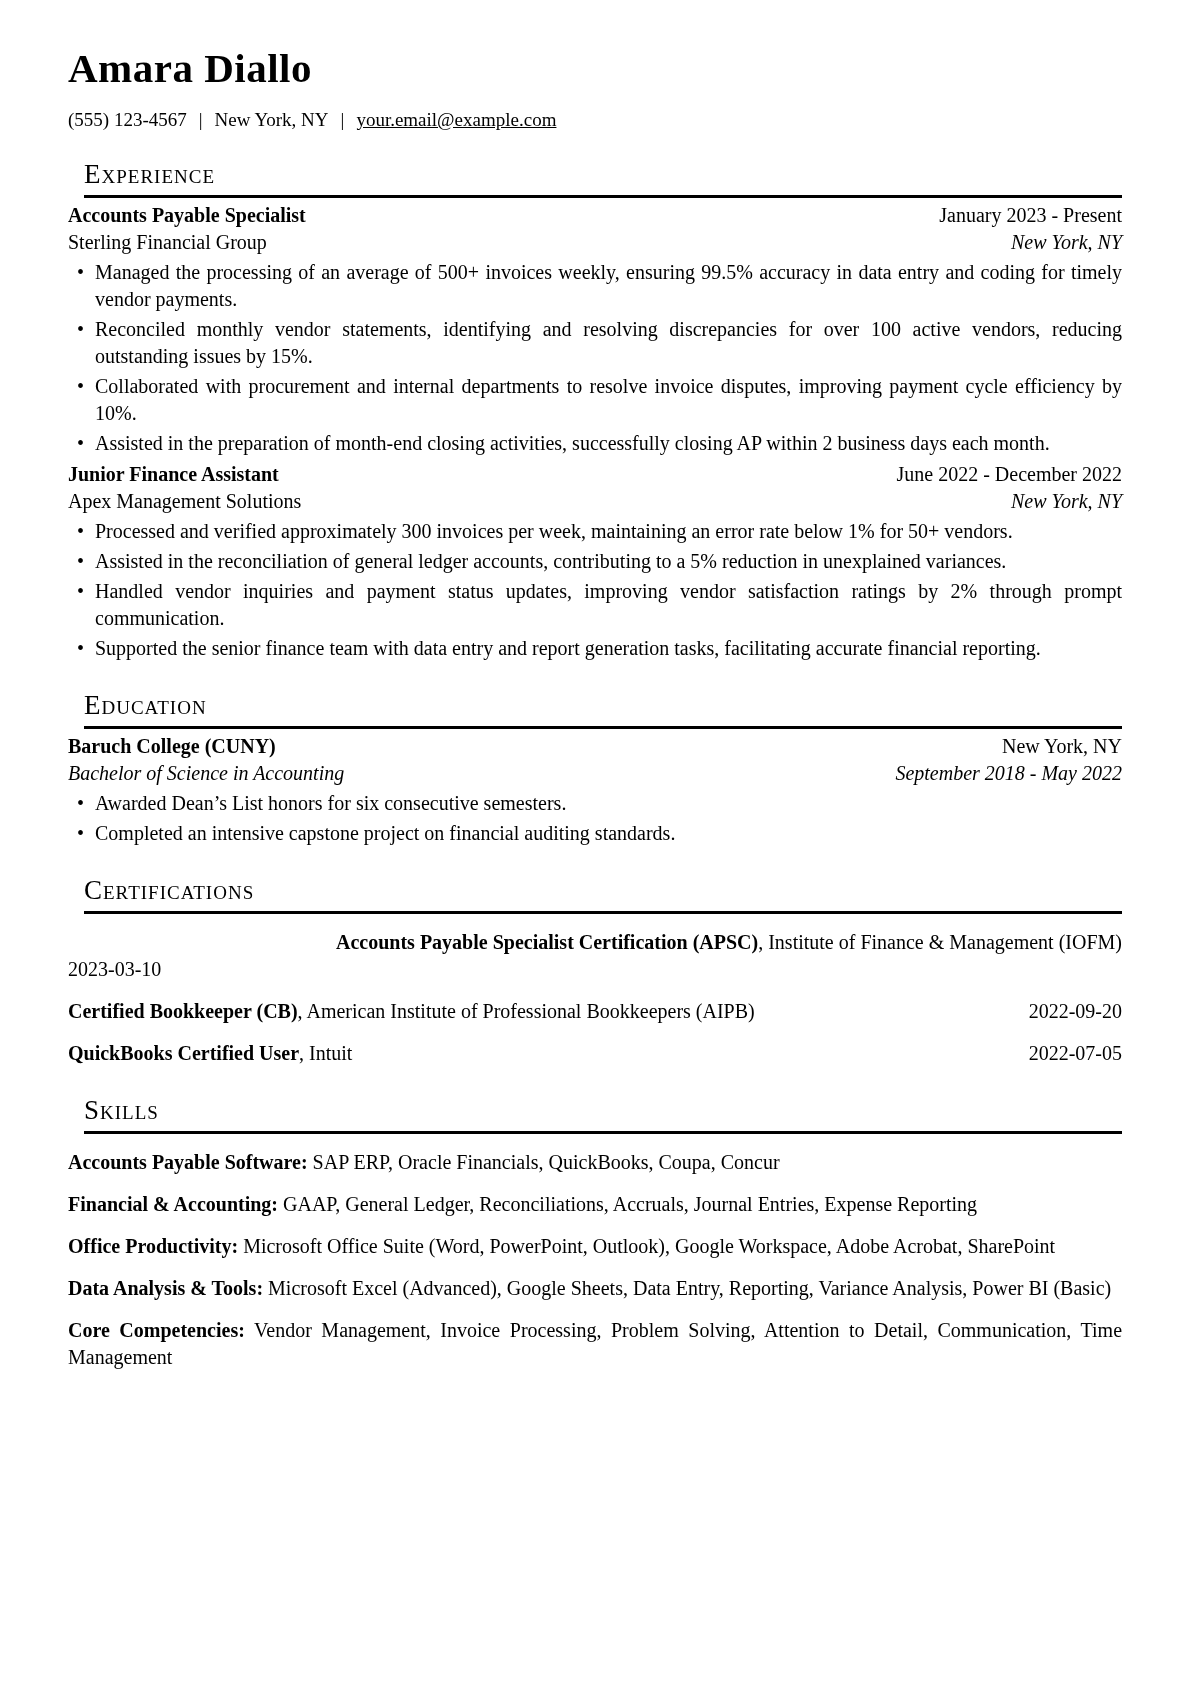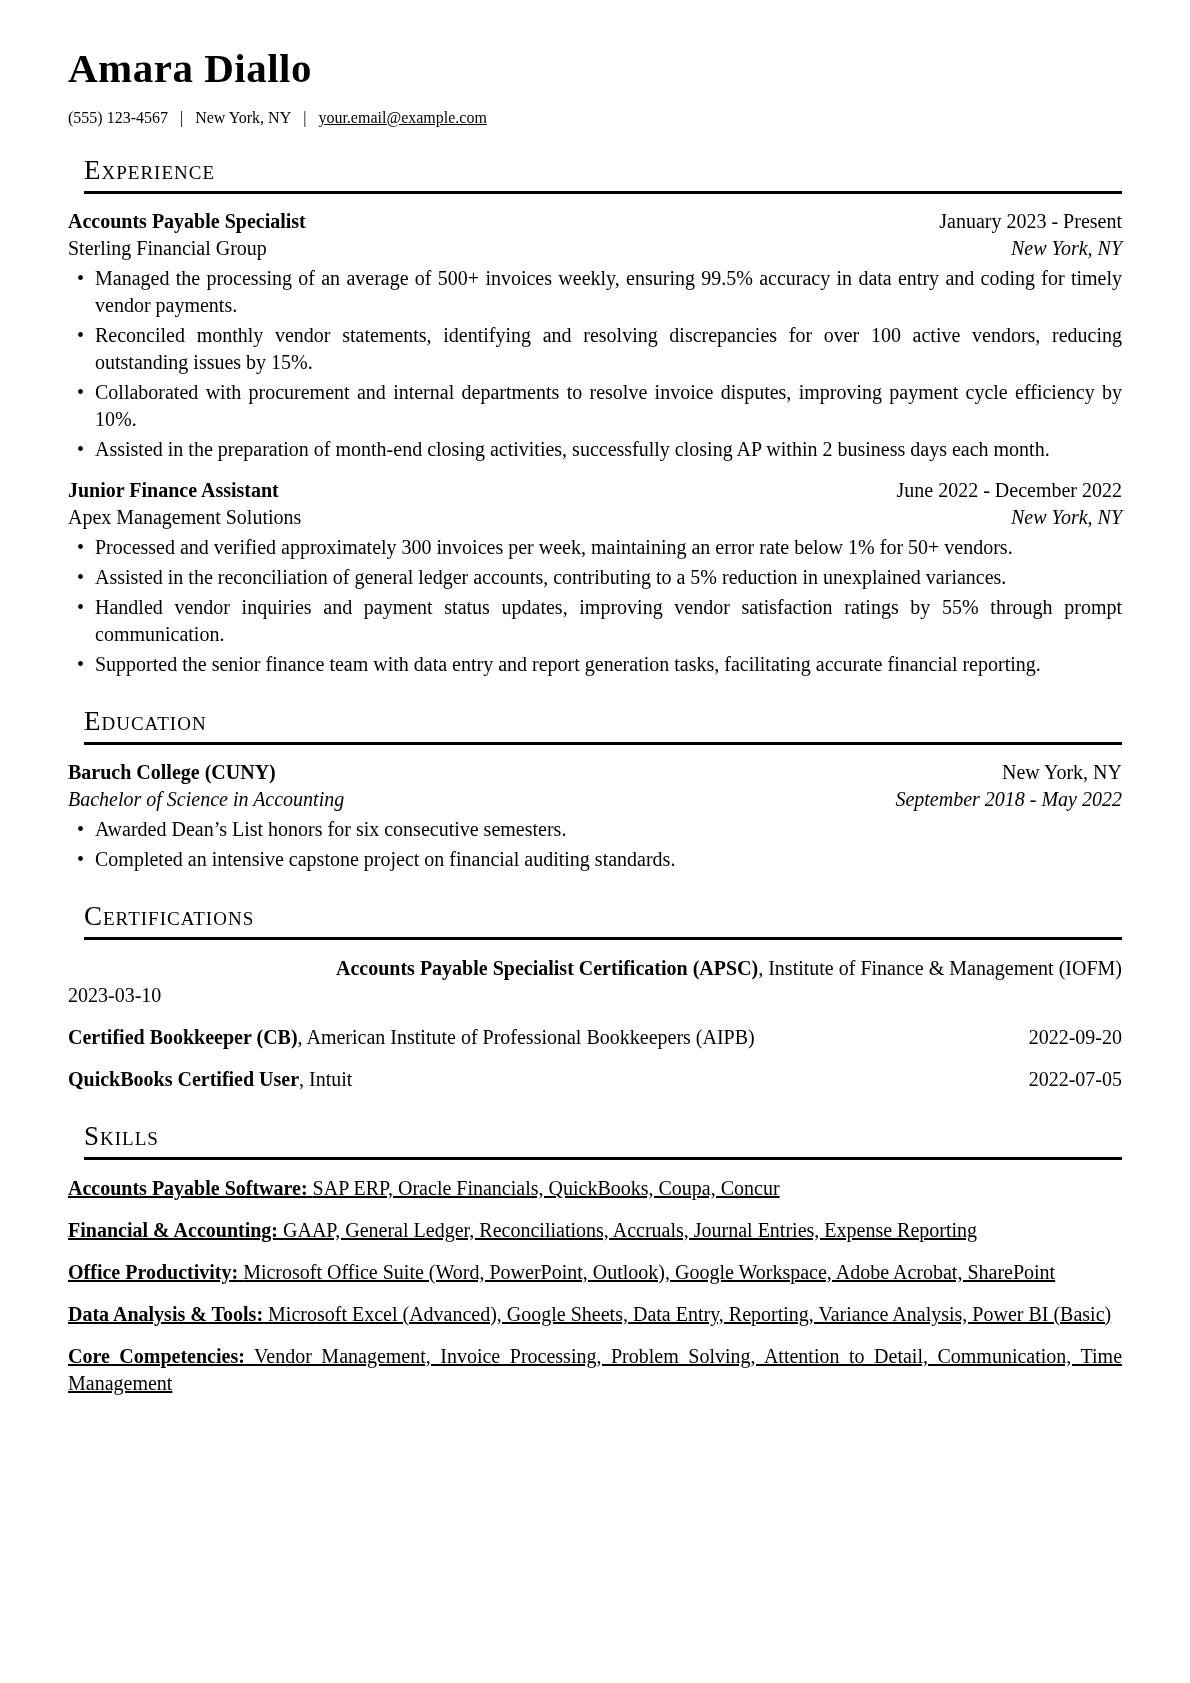--- a/index.html
+++ b/index.html
@@ -7,52 +7,52 @@
     width: 1190px; height: 1683px;
     background: #ffffff; color: #000000;
     font-family: "Liberation Serif", "DejaVu Serif", serif;
     font-size: 20px; line-height: 1.35;
     overflow: hidden;
   }
   .page { box-sizing: border-box; width: 1190px; height: 1253px; padding: 46px 68px 0 68px; }
 
   
   h1.name { font-size: 41px; font-weight: bold; margin: 0 0 16px 0; line-height: 1.1; letter-spacing: 0.5px; }
-  .contact { font-size: 16px; margin: 0 0 4px 0; }
+  .contact { font-size: 19px; margin: 0 0 4px 0; }
   .contact .sep { display: inline-block; margin: 0 12px; }
   .contact a.email { color: #000000; text-decoration: underline; cursor: pointer; }
 
   
   h2.sec-title {
     font-size: 27px; font-weight: normal; font-variant: small-caps;
     letter-spacing: 1px; margin: 28px 0 0 16px; padding-bottom: 5px;
     border-bottom: 3px solid #000; line-height: 1.15;
   }
   h2.first { margin-top: 26px; }
 
   
-  .entry { margin-top: 14px; }
+  .entry { margin-top: 4px; }
   .row { display: flex; justify-content: space-between; align-items: baseline; }
   .b { font-weight: bold; }
   .i { font-style: italic; }
 
   ul.bullets { margin: 3px 0 0 0; padding: 0; list-style: none; }
   li.bullet {
     position: relative; padding-left: 27px; margin-bottom: 3px;
     text-align: justify; hyphens: auto; -webkit-hyphens: auto;
   }
   li.bullet::before { content: "\2022"; position: absolute; left: 9px; }
 
   
   .cert-line { display: flex; justify-content: space-between; flex-wrap: wrap; align-items: baseline; margin-top: 15px; }
   .cert-line.date-below .cert-text { flex-basis: 100%; }
   .cert-text { text-align: right; }
 
   
-  p.skill-line { margin: 15px 0 0 0; text-align: justify; hyphens: auto; text-decoration: underline; -webkit-hyphens: auto; }
+  p.skill-line { margin: 15px 0 0 0; text-align: justify; hyphens: auto; -webkit-hyphens: auto; }
   .skill-label { font-weight: bold; }
 </style>
 </head>
 <body>
 
 <div class="page">
 
   <header>
     <h1 class="name">Amara Diallo</h1>
     <div class="contact">
@@ -84,21 +84,21 @@
             <span class="b">Junior Finance Assistant</span>
             <span>June 2022 - December 2022</span>
           </div>
           <div class="row">
             <span>Apex Management Solutions</span>
             <span class="i">New York, NY</span>
           </div>
           <ul class="bullets">
             <li class="bullet">Processed and verified approximately 300 invoices per week, maintaining an error rate below 1% for 50+ vendors.</li>
             <li class="bullet">Assisted in the reconciliation of general ledger accounts, contributing to a 5% reduction in unexplained variances.</li>
-            <li class="bullet">Handled vendor inquiries and payment status updates, improving vendor satisfaction ratings by 55% through prompt communication.</li>
+            <li class="bullet">Handled vendor inquiries and payment status updates, improving vendor satisfaction ratings by 2% through prompt communication.</li>
             <li class="bullet">Supported the senior finance team with data entry and report generation tasks, facilitating accurate financial reporting.</li>
           </ul>
         </div>
       </div>
   </section>
 
   <section>
     <h2 class="sec-title">Education</h2>
     <div class="sec-body" id="education-body">
         <div class="entry">

